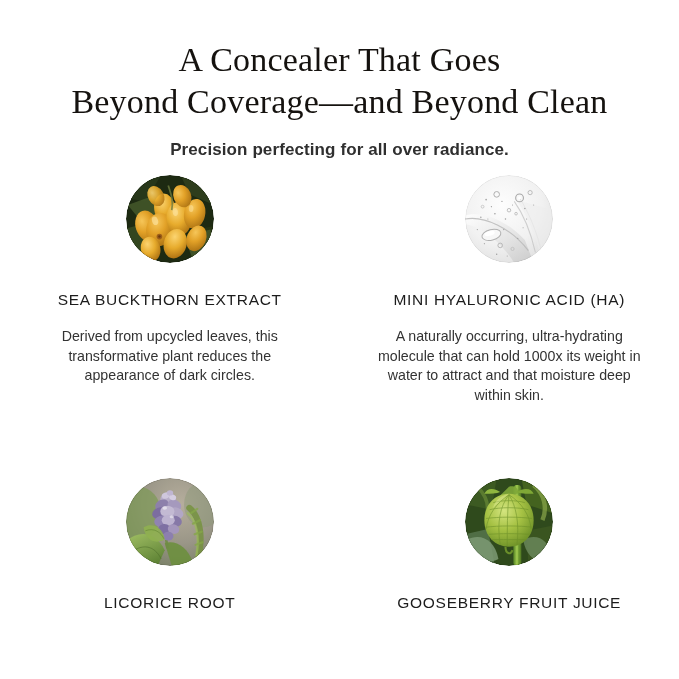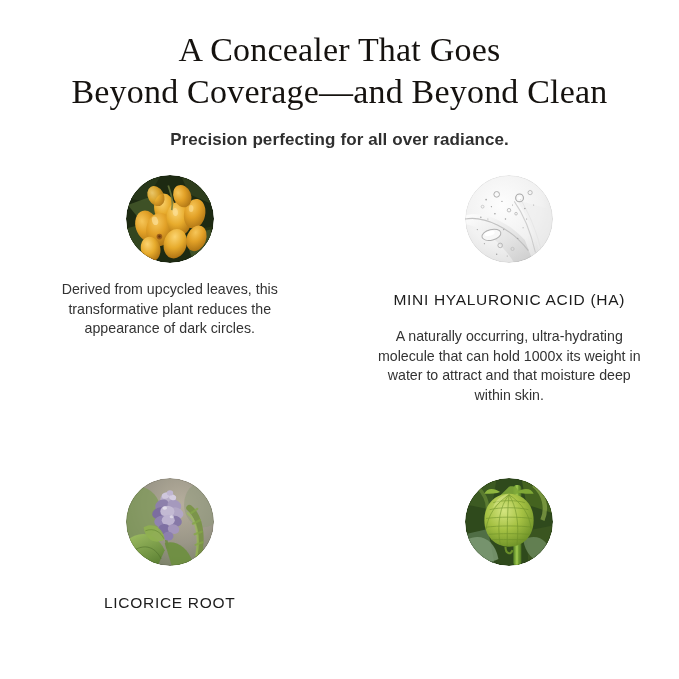--- a/index.html
+++ b/index.html
@@ -27,21 +27,21 @@
     padding-top: 24px;
     text-align: center;
   }
   .headline {
     font-family: "Liberation Serif", "DejaVu Serif", serif;
     font-size: 34px;
     line-height: 42px;
     color: #15120f;
     font-weight: 400;
     letter-spacing: 0.2px;
-    margin: 5px;
+    margin: 15px;
     padding: 0 40px;
   }
   .headline .ln {
     display: block;
     white-space: nowrap;
   }
   .subtitle {
     margin: 16px 0 0 0;
     font-family: "Liberation Sans", sans-serif;
     font-size: 17px;
@@ -158,20 +158,21 @@
               <ellipse cx="33" cy="52" rx="3.4" ry="5" transform="rotate(-18 33 52)" fill="#fde6a6" opacity="0.6"></ellipse>
               <ellipse cx="56" cy="42" rx="3" ry="4.6" transform="rotate(-8 56 42)" fill="#fde6a6" opacity="0.55"></ellipse>
               <ellipse cx="74" cy="38" rx="2.6" ry="4" fill="#fde6a6" opacity="0.5"></ellipse>
               <circle cx="38" cy="70" r="3.2" fill="#8a4b16" opacity="0.75"></circle>
               <circle cx="38" cy="70" r="1.4" fill="#5d2f0c" opacity="0.8"></circle>
               <path d="M48 12 C52 24, 54 30, 52 40" stroke="#6d7a3e" stroke-width="2" fill="none" opacity="0.8"></path>
               <circle cx="50" cy="50" r="49.5" fill="none" stroke="#000" stroke-opacity="0.16" stroke-width="1"></circle>
             </g>
           </svg>
         </div>
+        <div class="ing-title">SEA BUCKTHORN EXTRACT</div>
         <div class="ing-desc">Derived from upcycled leaves, this transformative plant reduces the appearance of dark circles.</div>
       </div>
 
       <div class="cell">
         <div class="thumb-wrap">
           <svg viewBox="0 0 100 100" xmlns="http://www.w3.org/2000/svg">
             <defs>
               <radialGradient id="haBg" cx="42%" cy="34%" r="78%">
                 <stop offset="0%" stop-color="#fdfdfd"></stop>
                 <stop offset="58%" stop-color="#f1f1f1"></stop>
@@ -338,17 +339,18 @@
                 <path d="M30 70 C40 70, 58 70, 69 70"></path>
               </g>
               <path d="M50 18 C40 20, 34 26, 32 34 C40 26, 46 22, 50 18 Z" fill="#e0ec96" opacity="0.45"></path>
               <path d="M40 16 C32 10, 24 12, 22 18 C30 18, 36 18, 40 16 Z" fill="#8fb63f"></path>
               <path d="M58 16 C68 10, 76 12, 78 18 C70 18, 62 18, 58 16 Z" fill="#7fa836"></path>
               <path d="M46 78 C46 86, 52 88, 54 82" stroke="#6a8e2a" stroke-width="2.4" fill="none"></path>
               <circle cx="50" cy="50" r="49.5" fill="none" stroke="#000" stroke-opacity="0.16" stroke-width="1"></circle>
             </g>
           </svg>
         </div>
+        <div class="ing-title">GOOSEBERRY FRUIT JUICE</div>
       </div>
 
     </div>
   </div>
 </div>
 
 </body></html>

